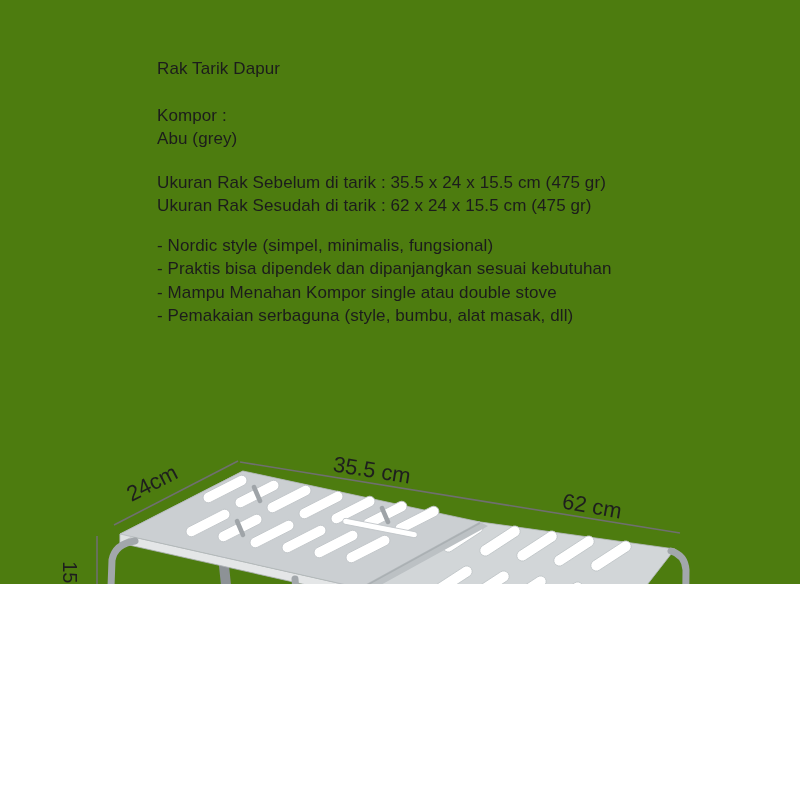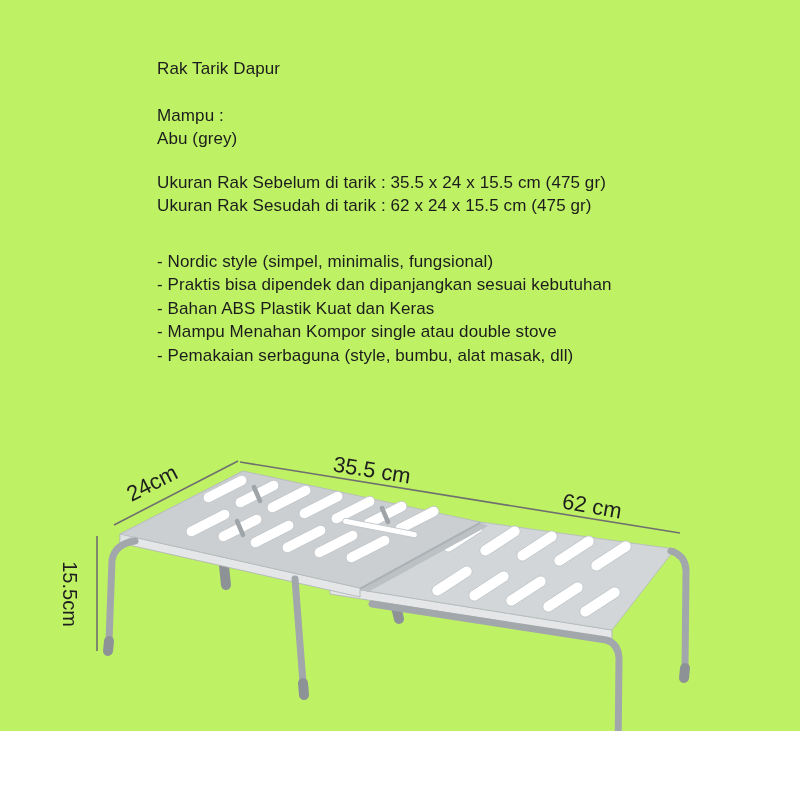--- a/index.html
+++ b/index.html
@@ -1,57 +1,56 @@
 <!DOCTYPE html>
 <html><head>
 <meta charset="utf-8">
 <style>
   html,body{margin:0;padding:0;background:#ffffff;}
   .canvas{
-    position:relative;width:800px;height:731px;background:#bef264;overflow:hidden;
+    position:relative;width:800px;height:584px;background:#4d7c0f;overflow:hidden;
     font-family:"Liberation Sans",sans-serif;color:#1c1c1c;
   }
   .info{
     position:absolute;left:157px;top:57px;width:580px;
     font-size:17px;line-height:23.5px;letter-spacing:0.1px;
   }
   .info .block{margin:0;}
   .block.b1{margin-bottom:23px;}
   .block.b2{margin-bottom:20px;}
-  .block.b3{margin-bottom:32px;}
+  .block.b3{margin-bottom:16px;}
   .line{white-space:nowrap;}
   .diagram{position:absolute;left:0;top:0;width:800px;height:800px;}
   svg text{
     font-family:"Liberation Sans",sans-serif;
     fill:#1e1e1e;
   }
   .dimlabel{font-size:22px;}
   .dimlabel-v{font-size:20px;}
 </style>
 </head>
 <body>
 
 <div class="canvas">
 
   <div class="info">
     <div class="block b1">
       <div class="line">Rak Tarik Dapur</div>
     </div>
     <div class="block b2">
-      <div class="line">Mampu :</div>
+      <div class="line">Kompor :</div>
       <div class="line">Abu (grey)</div>
     </div>
     <div class="block b3">
       <div class="line">Ukuran Rak Sebelum di tarik : 35.5 x 24 x 15.5 cm (475 gr)</div>
       <div class="line">Ukuran Rak Sesudah di tarik : 62 x 24 x 15.5 cm (475 gr)</div>
     </div>
     <div class="block">
       <div class="line">- Nordic style (simpel, minimalis, fungsional)</div>
       <div class="line">- Praktis bisa dipendek dan dipanjangkan sesuai kebutuhan</div>
-      <div class="line">- Bahan ABS Plastik Kuat dan Keras</div>
       <div class="line">- Mampu Menahan Kompor single atau double stove</div>
       <div class="line">- Pemakaian serbaguna (style, bumbu, alat masak, dll)</div>
     </div>
   </div>
 
   <svg class="diagram" viewBox="0 0 800 800">
 
     <g stroke-linecap="round" fill="none">
       <path d="M 214 520 L 224 566" stroke="#a2a7ab" stroke-width="7"></path>
       <path d="M 224 566 L 226 585" stroke="#8d9296" stroke-width="10"></path>

